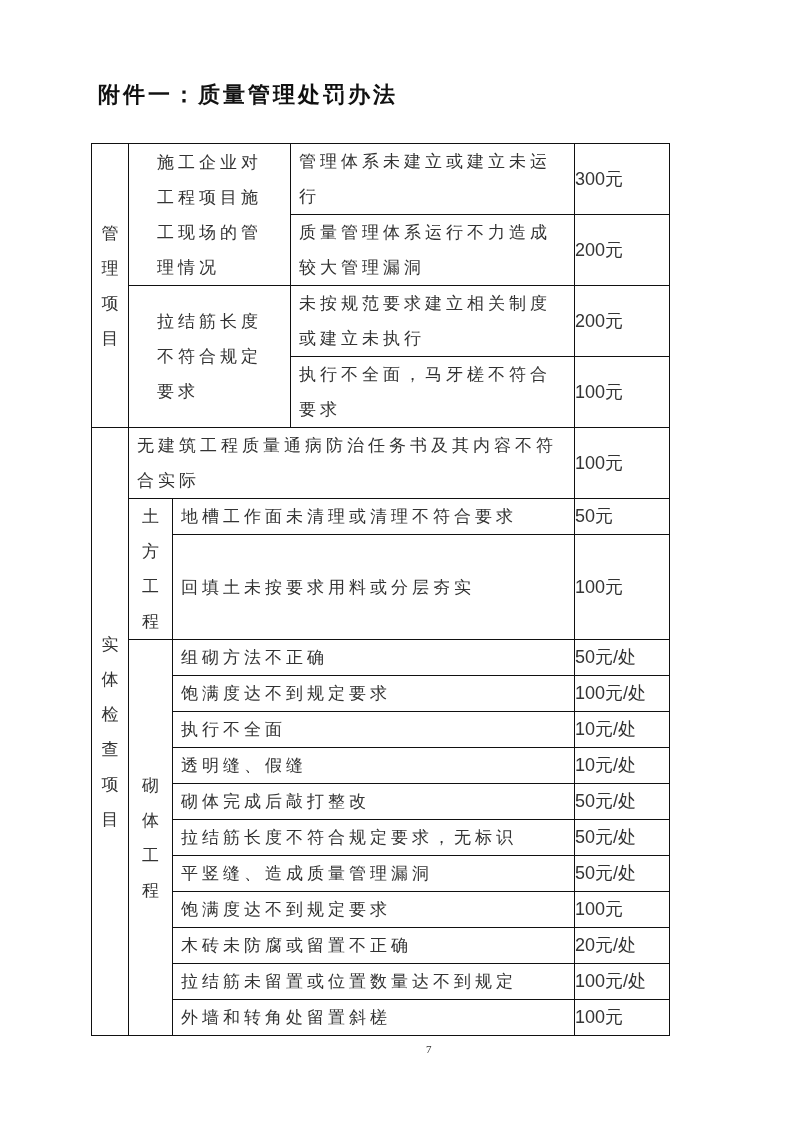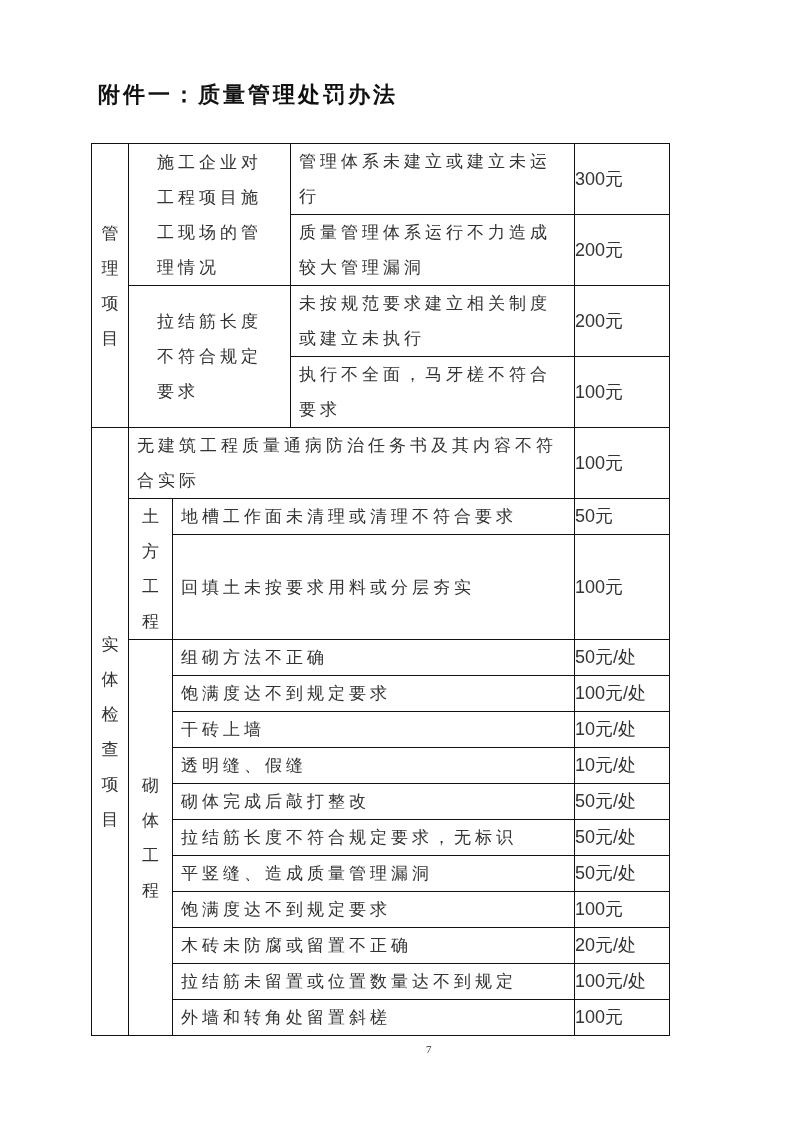--- a/index.html
+++ b/index.html
@@ -93,21 +93,21 @@
         <span>程</span>
       </td>
       <td colspan="2">组砌方法不正确</td>
       <td class="amt">50元/处</td>
     </tr>
     <tr style="height:35px">
       <td colspan="2">饱满度达不到规定要求</td>
       <td class="amt">100元/处</td>
     </tr>
     <tr style="height:35px">
-      <td colspan="2">干砖上墙</td>
+      <td colspan="2">执行不全面</td>
       <td class="amt">10元/处</td>
     </tr>
     <tr style="height:35px">
       <td colspan="2">透明缝、假缝</td>
       <td class="amt">10元/处</td>
     </tr>
     <tr style="height:35px">
       <td colspan="2">砌体完成后敲打整改</td>
       <td class="amt">50元/处</td>
     </tr>

